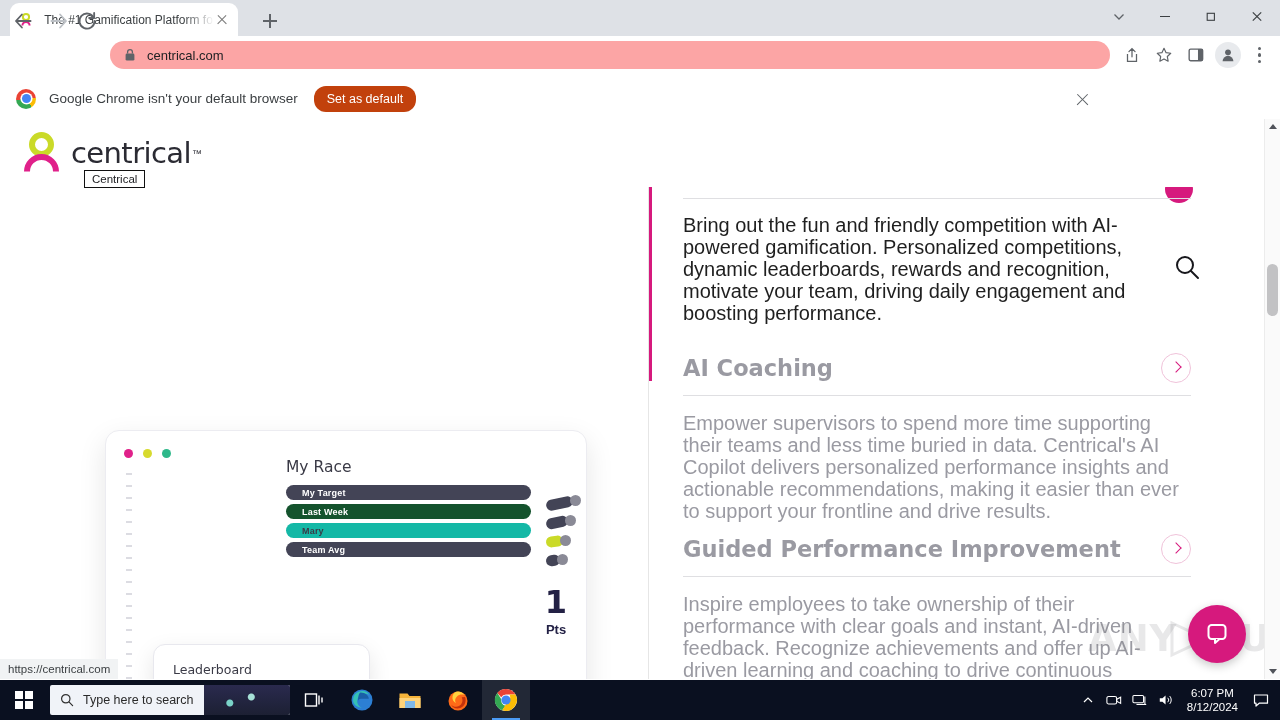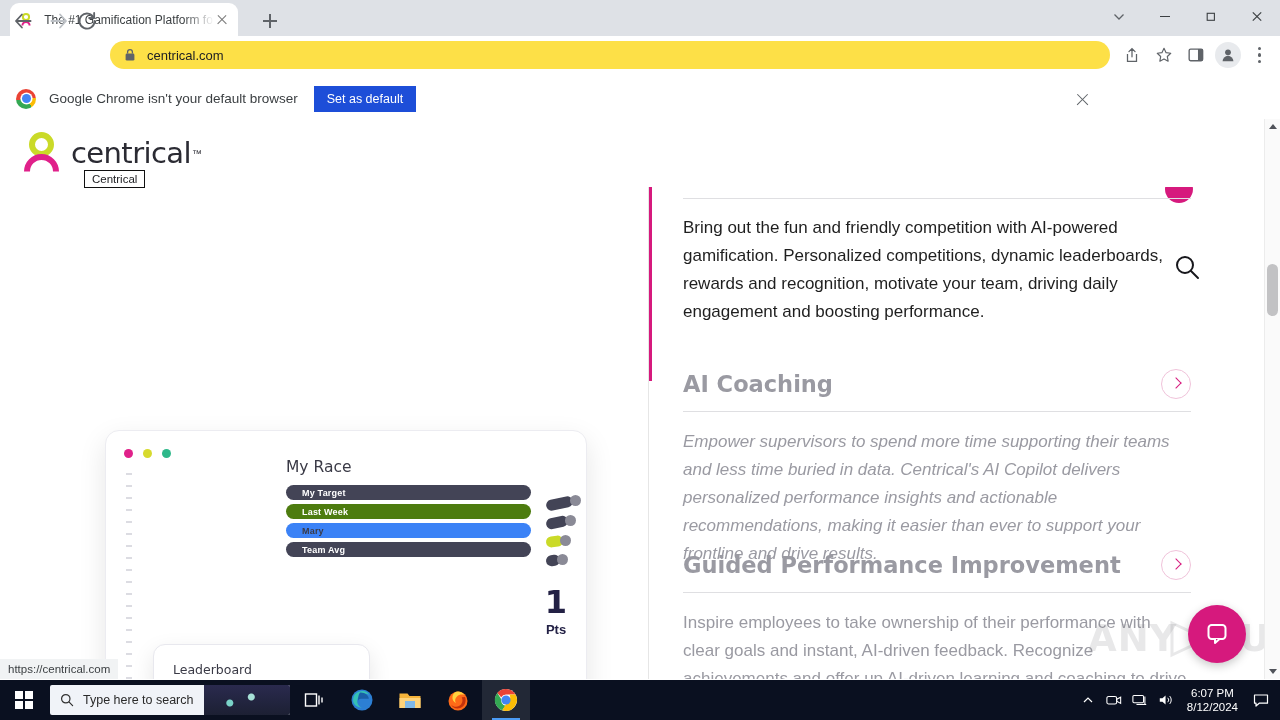--- a/index.html
+++ b/index.html
@@ -27,40 +27,40 @@
   .newtab::before,.newtab::after{content:"";position:absolute;background:#5f6368;}
   .newtab::before{left:5px;top:11px;width:14px;height:1.6px;}
   .newtab::after{left:11px;top:5px;width:1.6px;height:14px;}
   .wbtns{position:absolute;right:0;top:0;height:36px;display:flex;align-items:center;}
   .wbtn{width:46px;height:36px;position:relative;}
   .wbtn i{position:absolute;left:50%;top:50%;transform:translate(-50%,-50%);color:#5f6368;font-style:normal;font-size:13px;}
 
   .toolbar{position:absolute;left:0;top:36px;width:1280px;height:42px;background:#fff;}
   .navbtn{position:absolute;top:8px;width:26px;height:26px;color:#5f6368;}
   .navbtn svg{display:block;}
-  .omnibox{position:absolute;left:110px;top:41px;right:170px;height:28px;background:#fde047;border-radius:14px;
+  .omnibox{position:absolute;left:110px;top:41px;right:170px;height:28px;background:#fca5a5;border-radius:14px;
            display:flex;align-items:center;padding:0 14px;box-sizing:border-box;}
   .omnibox .lock{width:12px;height:14px;position:relative;margin-right:11px;}
   .omnibox .url{font-size:13px;color:#202124;}
   .tbicons{position:absolute;right:6px;top:41px;height:28px;display:flex;align-items:center;gap:4px;}
   .tbicon{width:28px;height:28px;position:relative;color:#5f6368;display:flex;align-items:center;justify-content:center;}
   .avatar-btn{width:26px;height:26px;border-radius:50%;background:#e8eaed;display:flex;align-items:center;justify-content:center;}
   .dots{width:4px;height:18px;position:relative;}
   .dots span{position:absolute;left:0;width:3.4px;height:3.4px;border-radius:50%;background:#5f6368;}
   .dots span:nth-child(1){top:1px;} .dots span:nth-child(2){top:7.3px;} .dots span:nth-child(3){top:13.6px;}
 
   
   .infobar{position:absolute;left:0;top:78px;width:1108px;height:41px;background:#fff;border-bottom:1px solid #dadce0;
            display:flex;align-items:center;}
   .chrome-logo{width:20px;height:20px;border-radius:50%;margin-left:16px;position:relative;overflow:hidden;
      background:conic-gradient(from -35deg,#ea4335 0deg 120deg,#fbbc05 120deg 180deg,#34a853 180deg 300deg,#ea4335 300deg 360deg);}
   .chrome-logo::after{content:"";position:absolute;left:5.5px;top:5.5px;width:9px;height:9px;border-radius:50%;
      background:#4285f4;box-shadow:0 0 0 1.6px #fff;}
   .infobar-text{font-size:13.5px;color:#3c4043;margin-left:13px;}
-  .setdefault{margin-left:16px;background:#1d4ed8;color:#fff;border:0;border-radius:0;height:26px;padding:0 13px;
+  .setdefault{margin-left:16px;background:#c2410c;color:#fff;border:0;border-radius:12px;height:26px;padding:0 13px;
               font-size:12.5px;font-family:inherit;cursor:pointer;}
   .infobar-close{position:absolute;right:18px;top:13px;width:16px;height:16px;}
   .infobar-close::before,.infobar-close::after{content:"";position:absolute;left:1px;top:7.5px;width:15px;height:1.3px;background:#5f6368;}
   .infobar-close::before{transform:rotate(45deg);} .infobar-close::after{transform:rotate(-45deg);}
 
   
   .viewport{position:absolute;left:0;top:119px;width:1280px;height:560px;background:#fff;overflow:hidden;}
 
   
   .site-header{position:absolute;left:0;top:0;width:1265px;height:68px;background:#fff;z-index:40;}
@@ -96,26 +96,26 @@
   .pts .lbl{font-size:13px;font-weight:bold;margin-top:4px;}
   .leaderboard{position:absolute;left:153px;top:459px;width:215px;height:145px;background:#fff;
                border:1px solid #e8e8ee;border-radius:12px;box-shadow:0 8px 22px rgba(0,0,0,.10);}
   .lb-title{position:absolute;left:19px;top:17px;font-size:12.5px;color:#3a3a46;font-family:"DejaVu Sans",sans-serif;}
 
   
   .right-pane{position:absolute;left:648px;top:66px;width:617px;height:494px;background:#fff;border-left:1px solid #e6e6e6;}
   .pink-bar{position:absolute;left:0px;top:0px;width:3px;height:196px;background:#d6197d;}
   .acc-item{position:absolute;left:34px;width:508px;}
   .acc-rule{height:1px;background:#dfdfe2;}
-  .acc-head{display:flex;align-items:center;justify-content:space-between;margin-top:16px;}
+  .acc-head{display:flex;align-items:center;justify-content:space-between;}
   .acc-title{font-size:22.5px;color:#9a9aa2;font-weight:bold;font-family:"DejaVu Sans",sans-serif;}
   .chev{width:28px;height:28px;border-radius:50%;border:1px solid #f0c3da;position:relative;flex:0 0 28px;}
   .chev::after{content:"";position:absolute;left:9.5px;top:9px;width:7px;height:7px;
                border-right:1.6px solid #d6197d;border-bottom:1.6px solid #d6197d;transform:rotate(-45deg);}
-  .acc-body{font-size:17px;line-height:28px;color:#1f1f1f;}
+  .acc-body{font-size:20px;line-height:22px;color:#1f1f1f;}
   .acc-body.muted{color:#9a9aa2;}
   .top-chev{position:absolute;left:516px;top:-10px;width:28px;height:28px;border-radius:50%;background:#d6197d;}
 
   .fab{position:absolute;left:1188px;top:605px;width:58px;height:58px;border-radius:50%;background:#d6197d;
        box-shadow:0 3px 10px rgba(0,0,0,.22);display:flex;align-items:center;justify-content:center;z-index:45;}
   .watermark{position:absolute;left:1088px;top:613px;font-size:40px;font-weight:bold;color:rgba(120,120,130,.17);
              letter-spacing:1px;font-family:"DejaVu Sans",sans-serif;z-index:30;white-space:nowrap;}
 
   
   .sb{position:absolute;right:0;top:119px;width:15px;height:560px;background:#fafafa;border-left:1px solid #ececec;z-index:50;}
@@ -284,24 +284,24 @@
           <i style="background:#d7da2e"></i>
           <i style="background:#2eb88a"></i>
         </div>
         <div class="mw-rail"></div>
         <div class="mr-title">My Race</div>
 
         <div class="race">
           <div class="race-row" style="background:#434456;width:245px">
             <span style="color:#ffffff">My Target</span>
           </div>
-          <div class="race-row" style="background:#4d7c0f;width:245px">
+          <div class="race-row" style="background:#14532d;width:245px">
             <span style="color:#ffffff">Last Week</span>
           </div>
-          <div class="race-row" style="background:#3b82f6;width:245px">
+          <div class="race-row" style="background:#14b8a6;width:245px">
             <span style="color:#3a3a46">Mary</span>
           </div>
           <div class="race-row" style="background:#434456;width:245px">
             <span style="color:#ffffff">Team Avg</span>
           </div>
         </div>
 
         <div class="runners">
           <div class="runner">
             <span class="body" style="background:#434456;width:27px;left:0;top:3px;transform:rotate(-12deg)"></span>
@@ -341,21 +341,21 @@
         <div class="acc-rule"></div>
         <p class="acc-body" style="margin:15px 0 0 0;">Bring out the fun and friendly competition with AI-powered gamification. Personalized competitions, dynamic leaderboards, rewards and recognition, motivate your team, driving daily engagement and boosting performance.</p>
       </div>
 
       <div class="acc-item" style="top:168px;">
         <div class="acc-head">
           <span class="acc-title">AI Coaching</span>
           <span class="chev"></span>
         </div>
         <div class="acc-rule" style="margin-top:12px;"></div>
-        <p class="acc-body muted" style="margin:16px 0 16px 0;font-style:italic;">Empower supervisors to spend more time supporting their teams and less time buried in data. Centrical's AI Copilot delivers personalized performance insights and actionable recommendations, making it easier than ever to support your frontline and drive results.</p>
+        <p class="acc-body muted" style="margin:16px 0 16px 0;">Empower supervisors to spend more time supporting their teams and less time buried in data. Centrical's AI Copilot delivers personalized performance insights and actionable recommendations, making it easier than ever to support your frontline and drive results.</p>
       </div>
 
       <div class="acc-item" style="top:349px;">
         <div class="acc-head">
           <span class="acc-title">Guided Performance Improvement</span>
           <span class="chev"></span>
         </div>
         <div class="acc-rule" style="margin-top:12px;"></div>
         <p class="acc-body muted" style="margin:16px 0 0 0;">Inspire employees to take ownership of their performance with clear goals and instant, AI-driven feedback. Recognize achievements and offer up AI-driven learning and coaching to drive continuous improvement.</p>
       </div>

